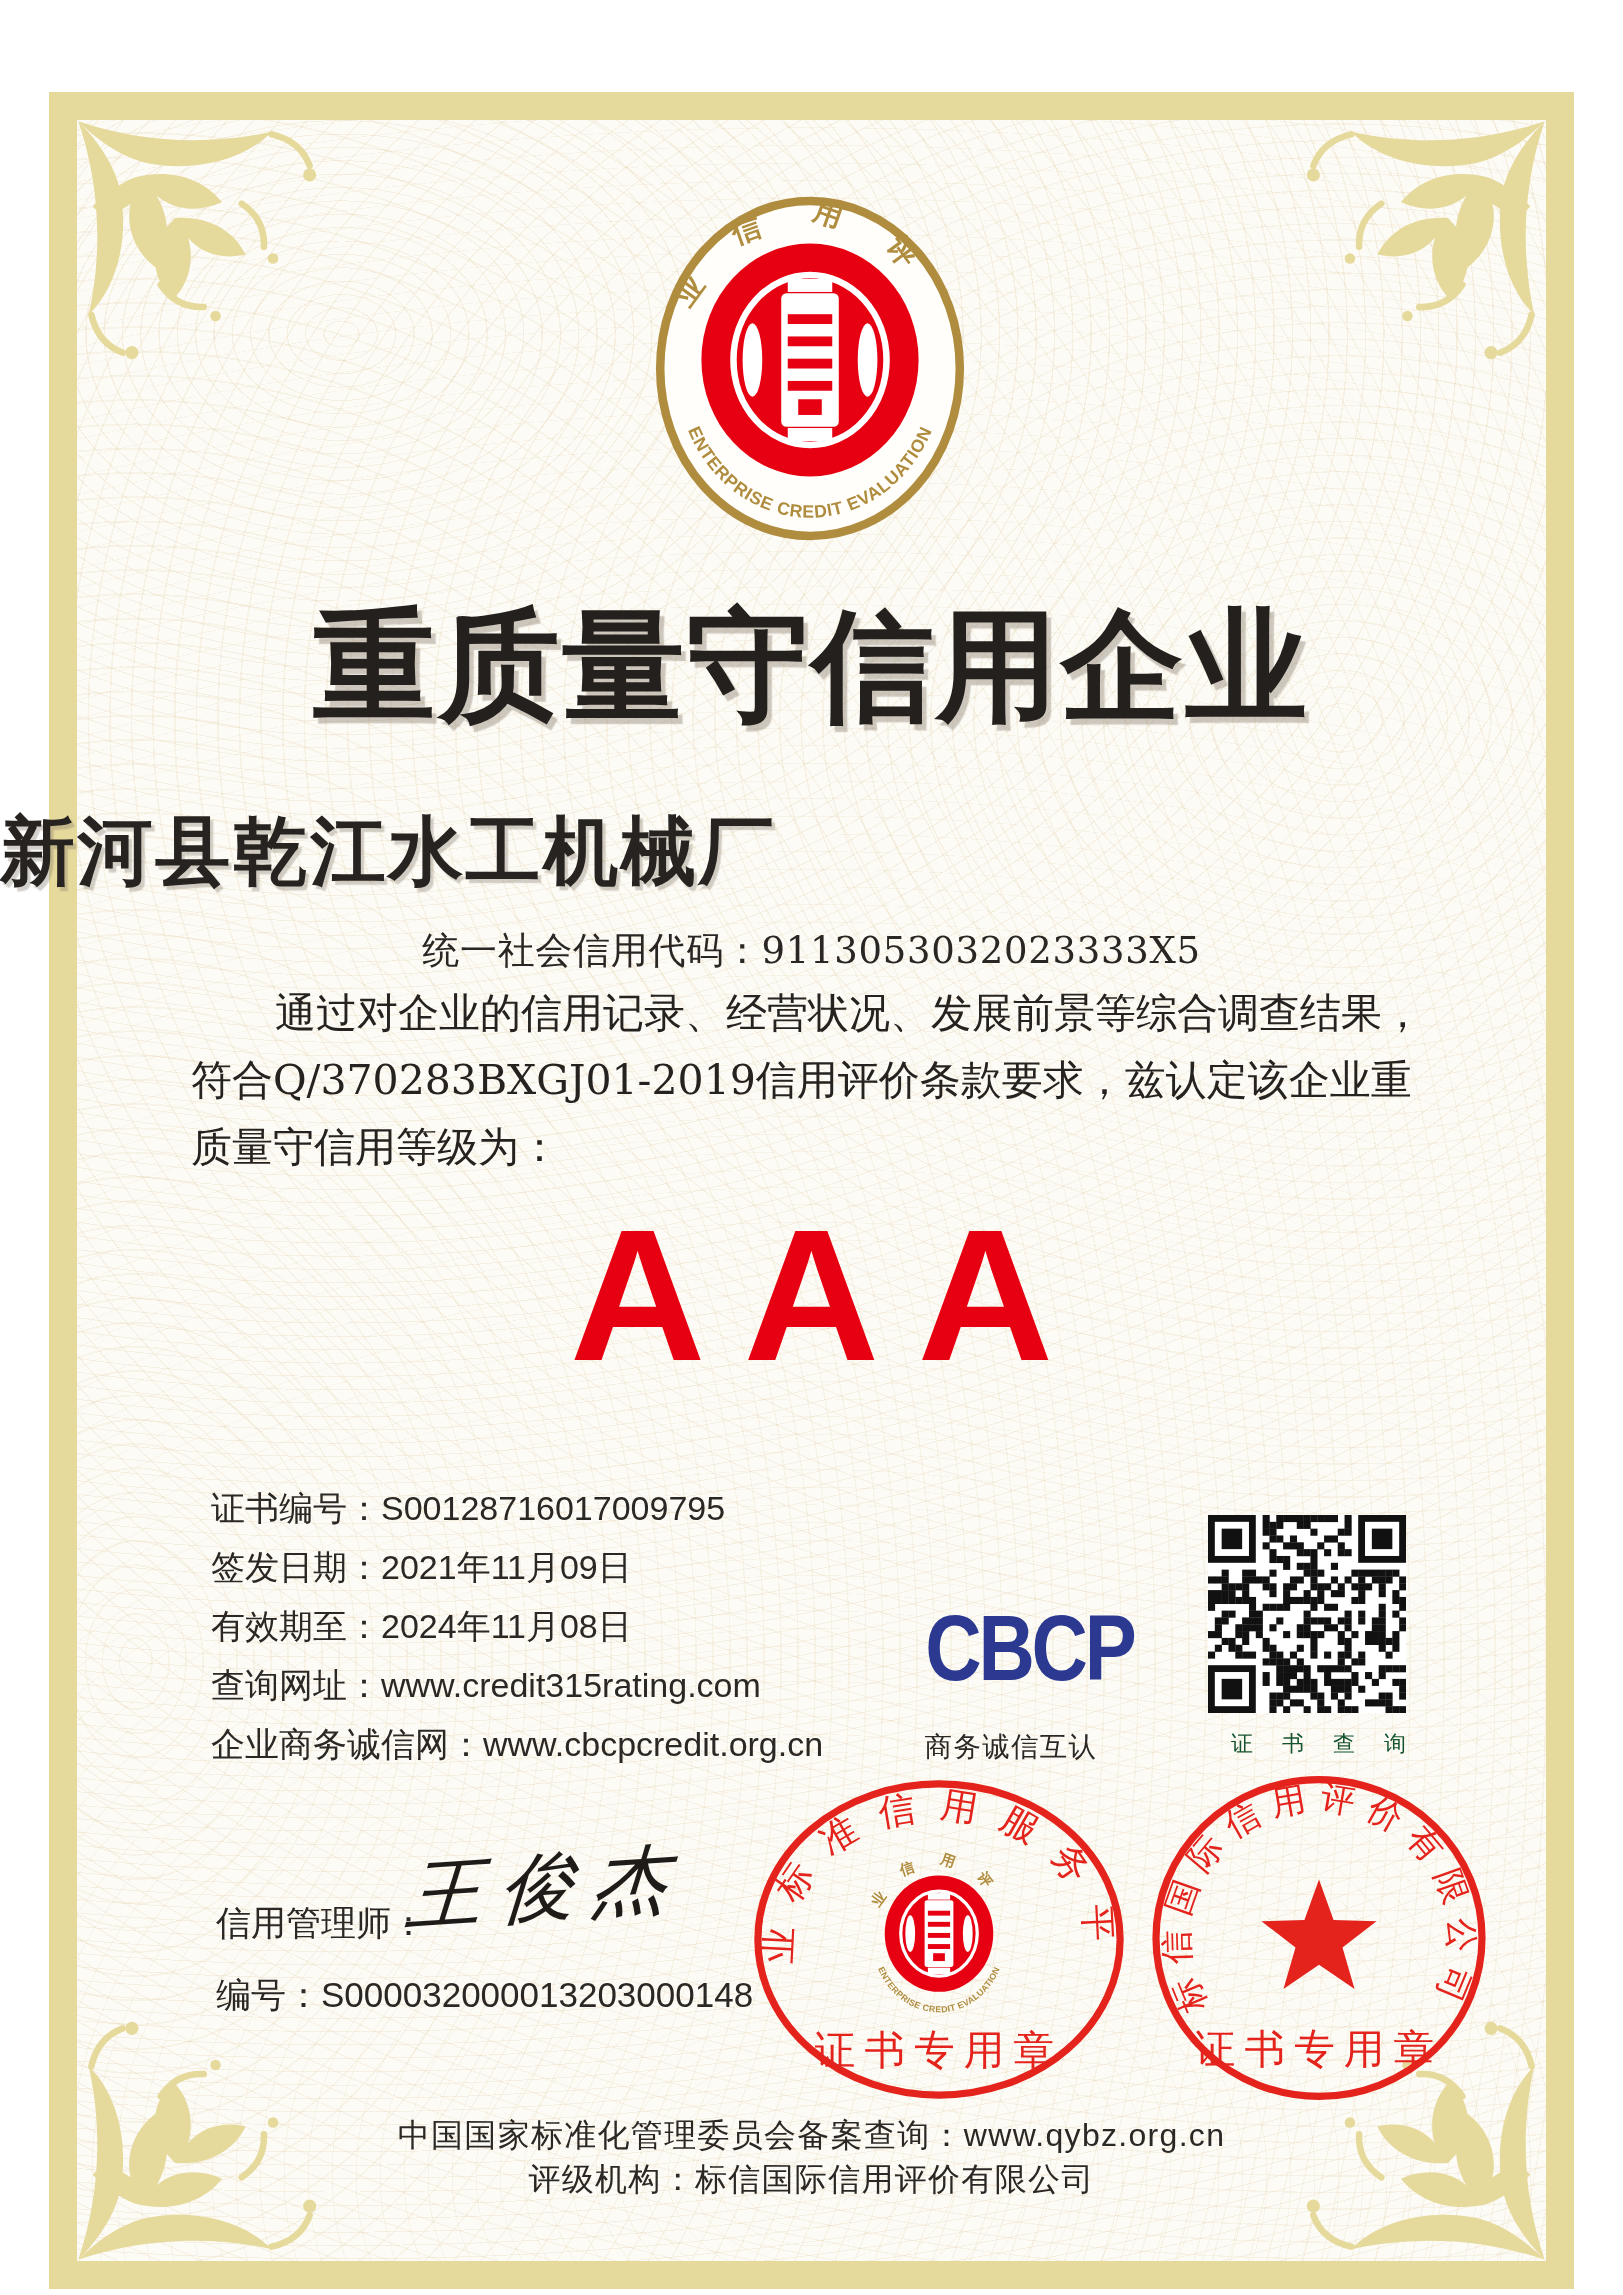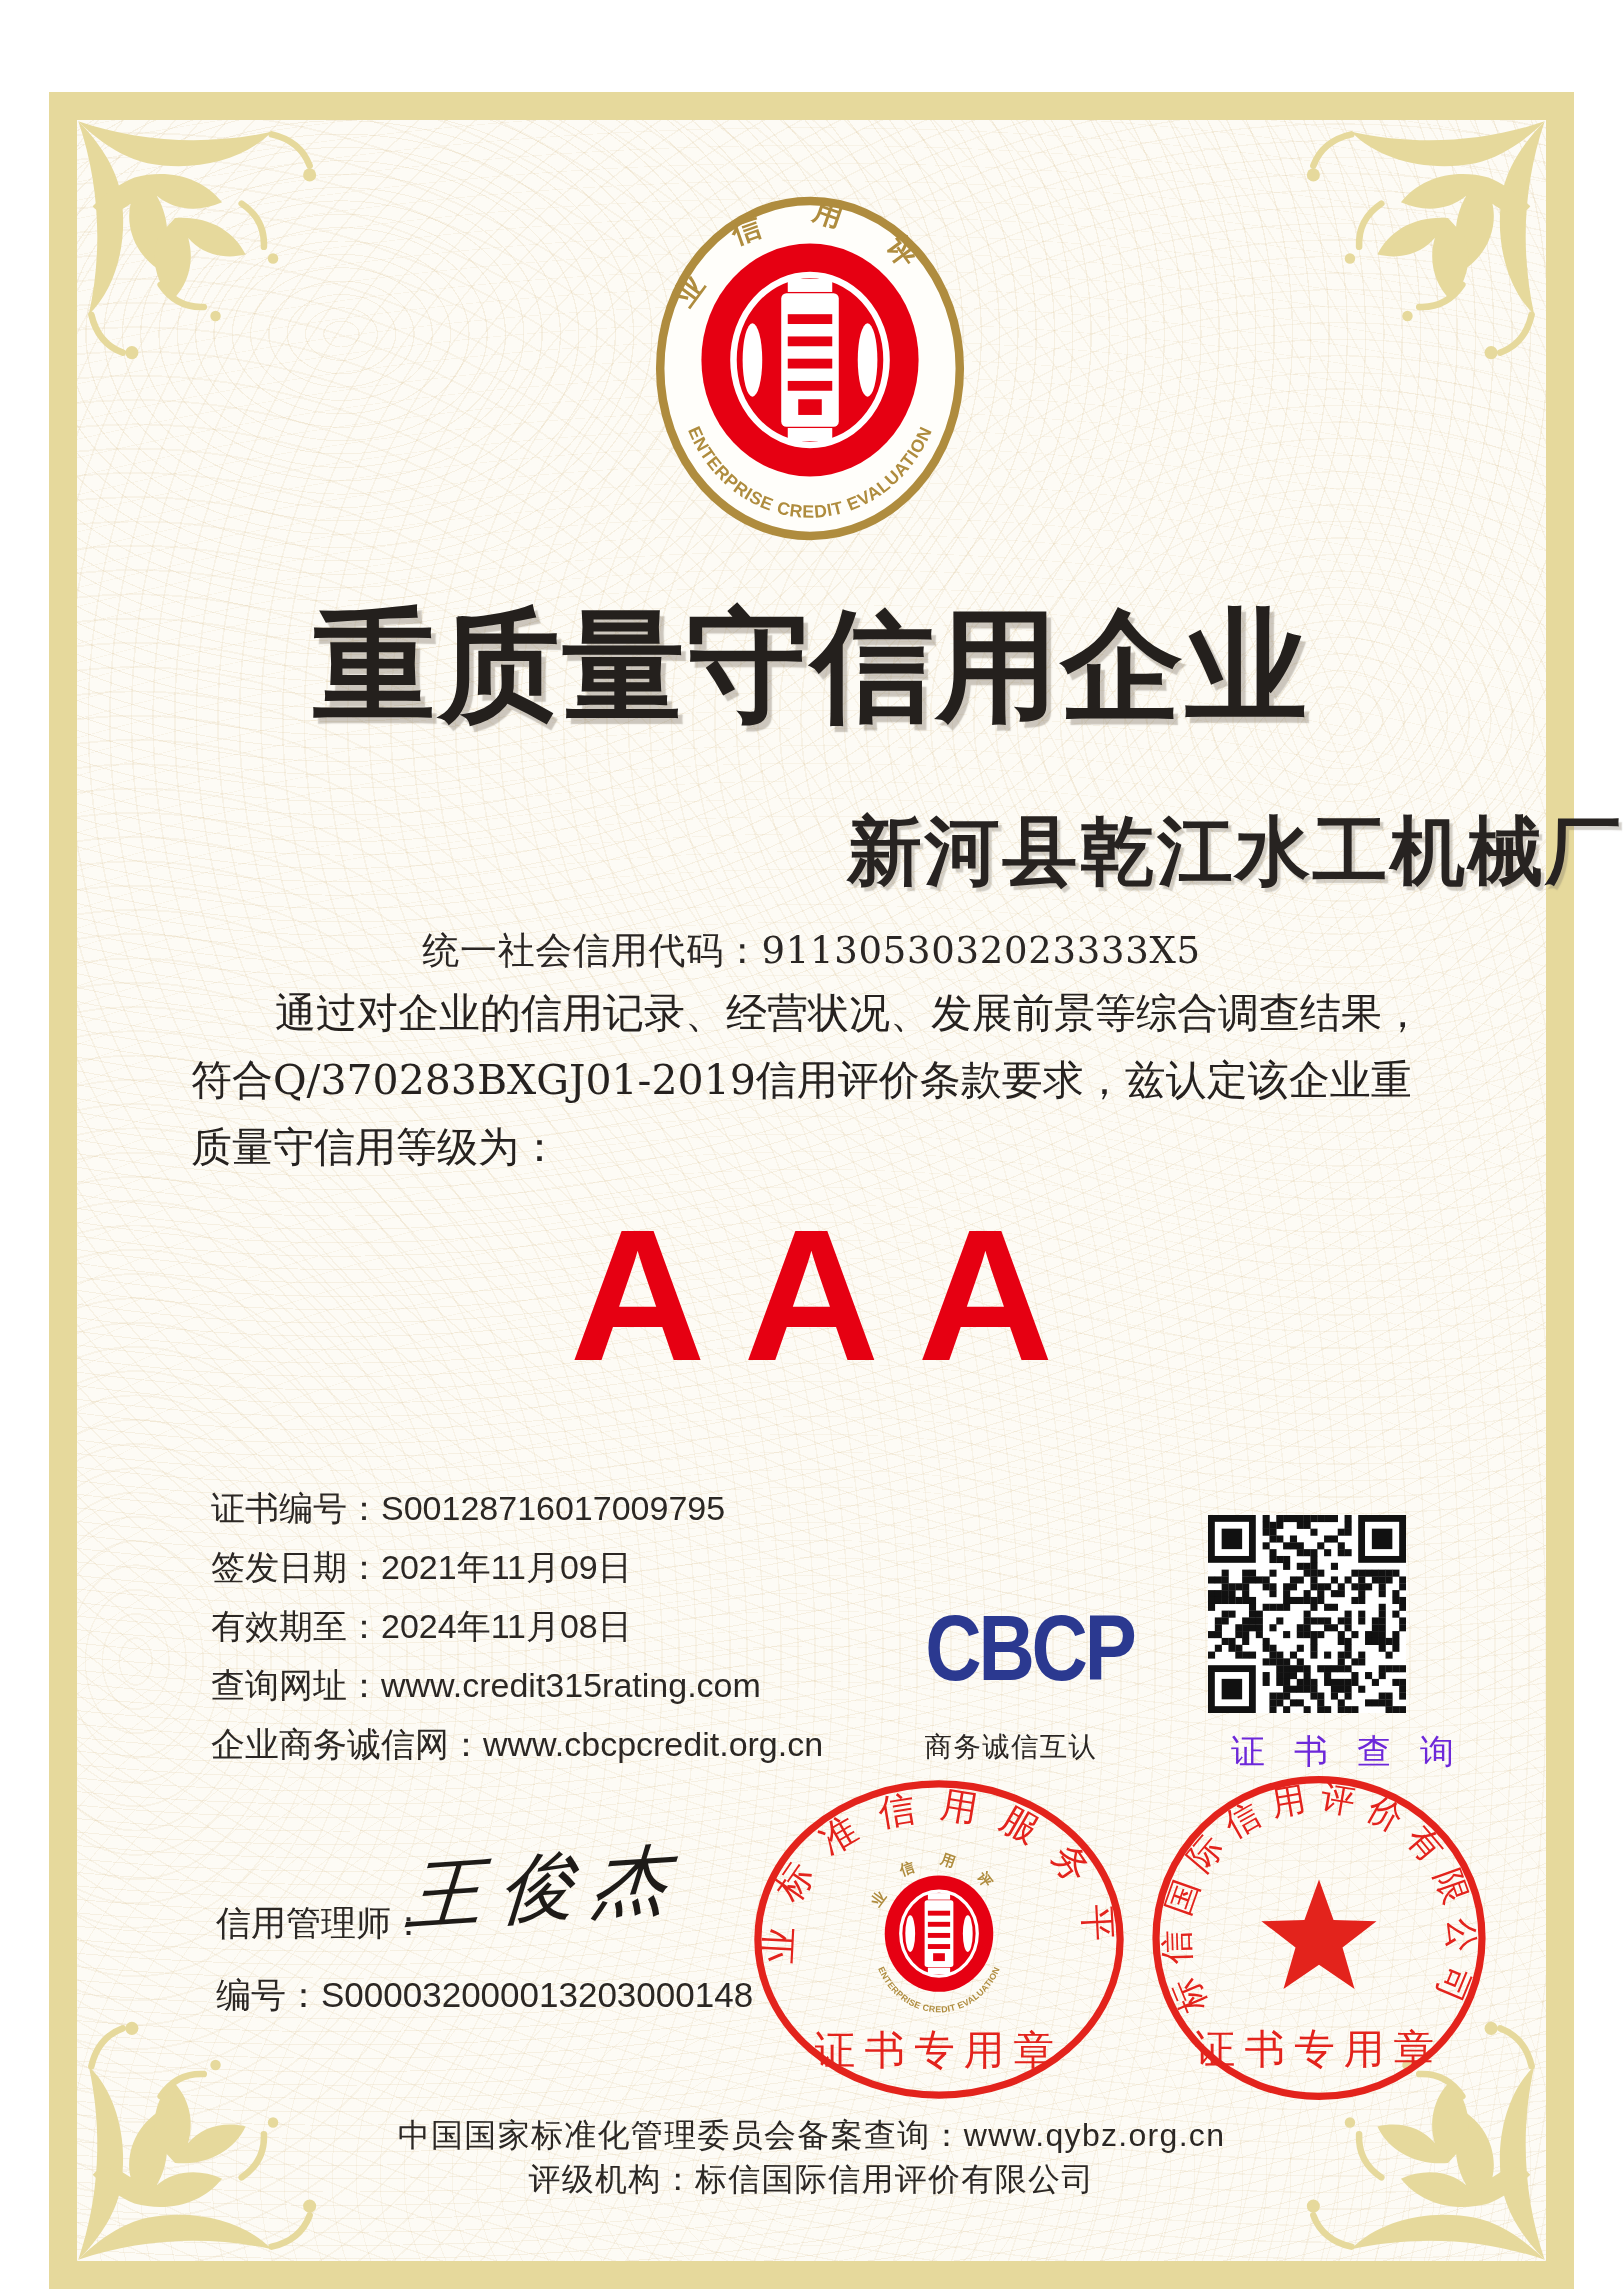--- a/index.html
+++ b/index.html
@@ -33,21 +33,21 @@
   .arc-cn{font-family:"DejaVu Serif",serif;font-weight:700;font-size:44px;fill:#AF8C3E;}
   .arc-en{font-family:"Liberation Sans",sans-serif;font-weight:700;font-size:27px;fill:#AF8C3E;}
 
   .title{
     position:absolute;left:0;right:0;top:555px;text-align:center;
     font-family:"DejaVu Serif",serif;font-weight:900;font-size:122px;
     letter-spacing:2.6px;color:#24201D;line-height:1.1;
     text-shadow:4.6px 5.9px 1.3px rgba(130,120,105,0.40);
   }
   .company{
-    position:absolute;left:0;right:0;top:759px;text-align:right;
+    position:absolute;left:0;right:0;top:759px;text-align:left;
     font-family:"Liberation Sans",sans-serif;font-weight:900;font-size:75px;
     letter-spacing:2.6px;color:#272321;
     text-shadow:3.3px 3.9px 1.3px rgba(130,120,105,0.35);
   }
   .credit-code{
     position:absolute;left:0;right:0;top:883px;text-align:center;
     font-family:"DejaVu Serif",serif;font-size:37px;color:#2A2624;letter-spacing:0.7px;
   }
   .body-text{
     position:absolute;left:191px;top:937px;width:1236px;
@@ -67,21 +67,21 @@
   .cbcp{position:absolute;left:909px;top:1563px;width:203px;text-align:right;}
   .cbcp-logo{
     font-family:"Liberation Sans",sans-serif;font-weight:900;font-size:93px;line-height:85px;
     color:#2B3990;letter-spacing:-3.9px;transform:scaleX(0.84);transform-origin:center;
   }
   .cbcp-caption{position:absolute;left:903px;top:1686px;width:216px;text-align:center;
     font-size:27.5px;letter-spacing:1.3px;color:#2B2724;}
 
   .qr{position:absolute;left:1208px;top:1472px;width:198px;height:198px;background:#ffffff;}
   .qr-caption{position:absolute;left:1202px;top:1686px;width:216px;text-align:center;
-    font-size:34px;letter-spacing:29px;text-indent:29px;color:#6d28d9;white-space:nowrap;}
+    font-size:22px;letter-spacing:29px;text-indent:29px;color:#14532d;white-space:nowrap;}
 
   .sig-label{position:absolute;left:216px;top:1857px;font-size:35px;color:#2B2724;}
   .sig-name{
     position:absolute;left:406px;top:1794px;
     font-family:"DejaVu Serif",serif;font-style:italic;font-size:76px;color:#1E1B18;
     transform:rotate(-4deg) skewX(-8deg);letter-spacing:17px;
   }
   .sig-no{position:absolute;left:216px;top:1929px;font-size:35px;color:#2B2724;white-space:nowrap;}
 
   .seal{position:absolute;}

